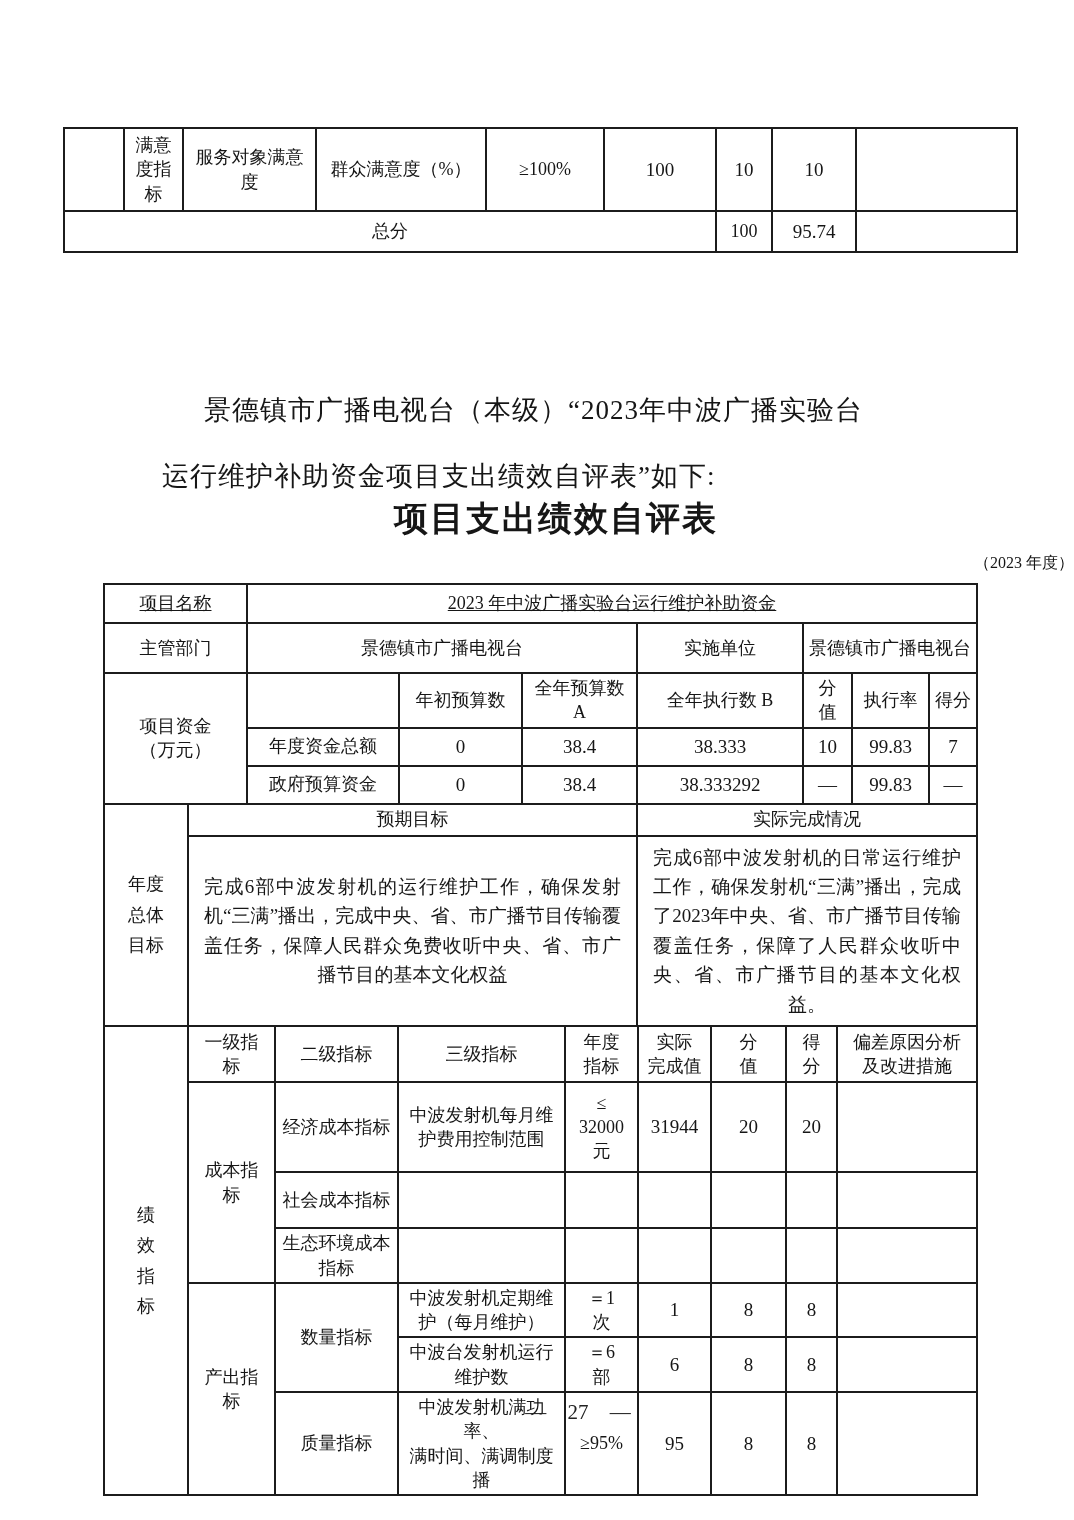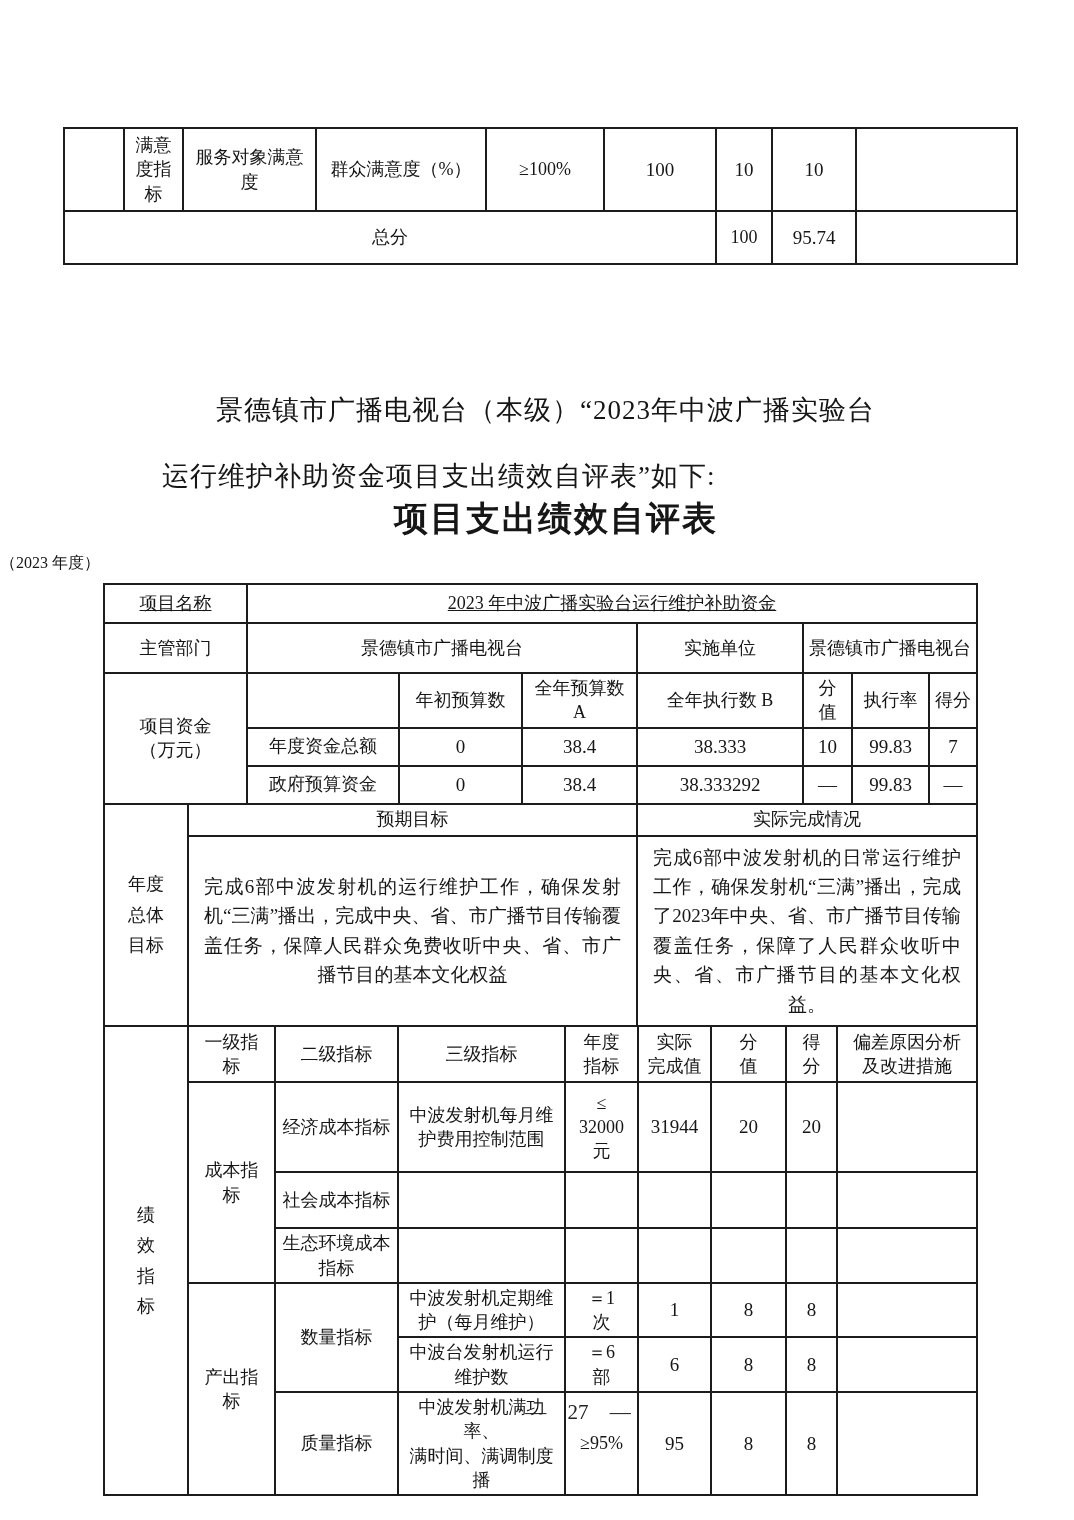--- a/index.html
+++ b/index.html
@@ -19,32 +19,32 @@
     vertical-align: middle;
     font-size: 18px;
     line-height: 1.35;
     padding: 2px 4px;
     white-space: pre-line;
     overflow: hidden;
   }
   
   .sat-table { position: absolute; left: 63px; top: 127px; width: 953px; }
   .sat-row1 { height: 83px; margin-left: 30px; }
-  .sat-row2 { height: 53px; }
+  .sat-row2 { height: 41px; }
   
   .intro-line { position: absolute; font-size: 27px; letter-spacing: 1px; white-space: nowrap; }
-  .intro-line1 { top: 392px; left: 216px; }
+  .intro-line1 { top: 392px; left: 204px; }
   .intro-line2 { top: 458px; left: 162px; }
   .doc-title {
     position: absolute; top: 496px; left: 0; width: 100%;
     text-align: center; font-size: 34px; font-weight: bold;
     font-family: "Liberation Sans", "DejaVu Sans", sans-serif;
     letter-spacing: 2px; margin: 0; padding-left: 38px;
   }
-  .doc-subtitle { position: absolute; top: 553px; left: 0; width: 100%; text-align: left; font-size: 16px; }
+  .doc-subtitle { position: absolute; top: 553px; left: 0; width: 100%; text-align: right; font-size: 16px; }
   
   .main-wrap { position: absolute; left: 103px; top: 583px; width: 873px; }
   .main-wrap table { width: 873px; }
   .main-wrap table + table { margin-top: -2px; }
   .r-name  { height: 39px; text-decoration: underline; }
   .r-dept  { height: 50px; }
   .r-fhead { height: 50px; }
   .r-frow  { height: 38px; }
   .r-ghead { height: 32px; }
   .r-gbody { height: 144px; }

